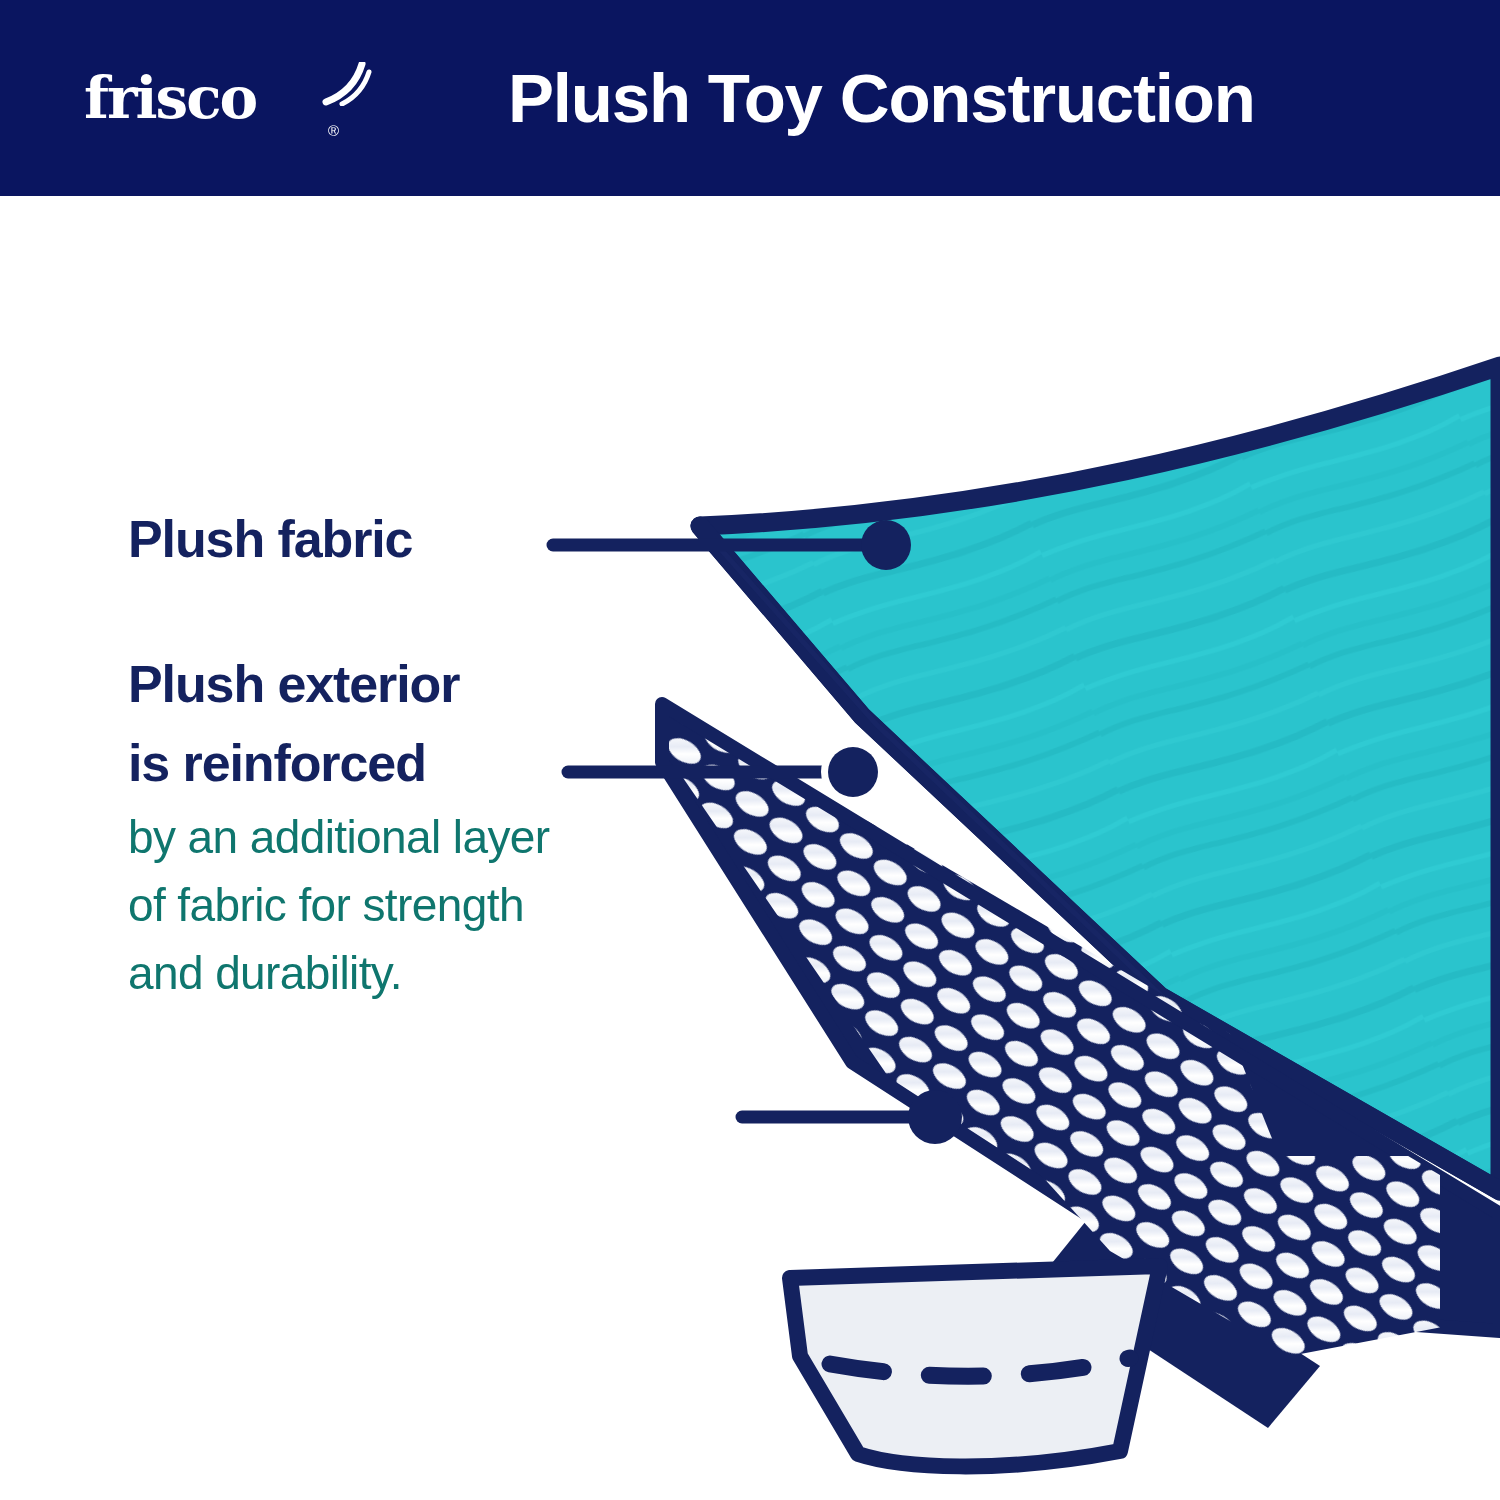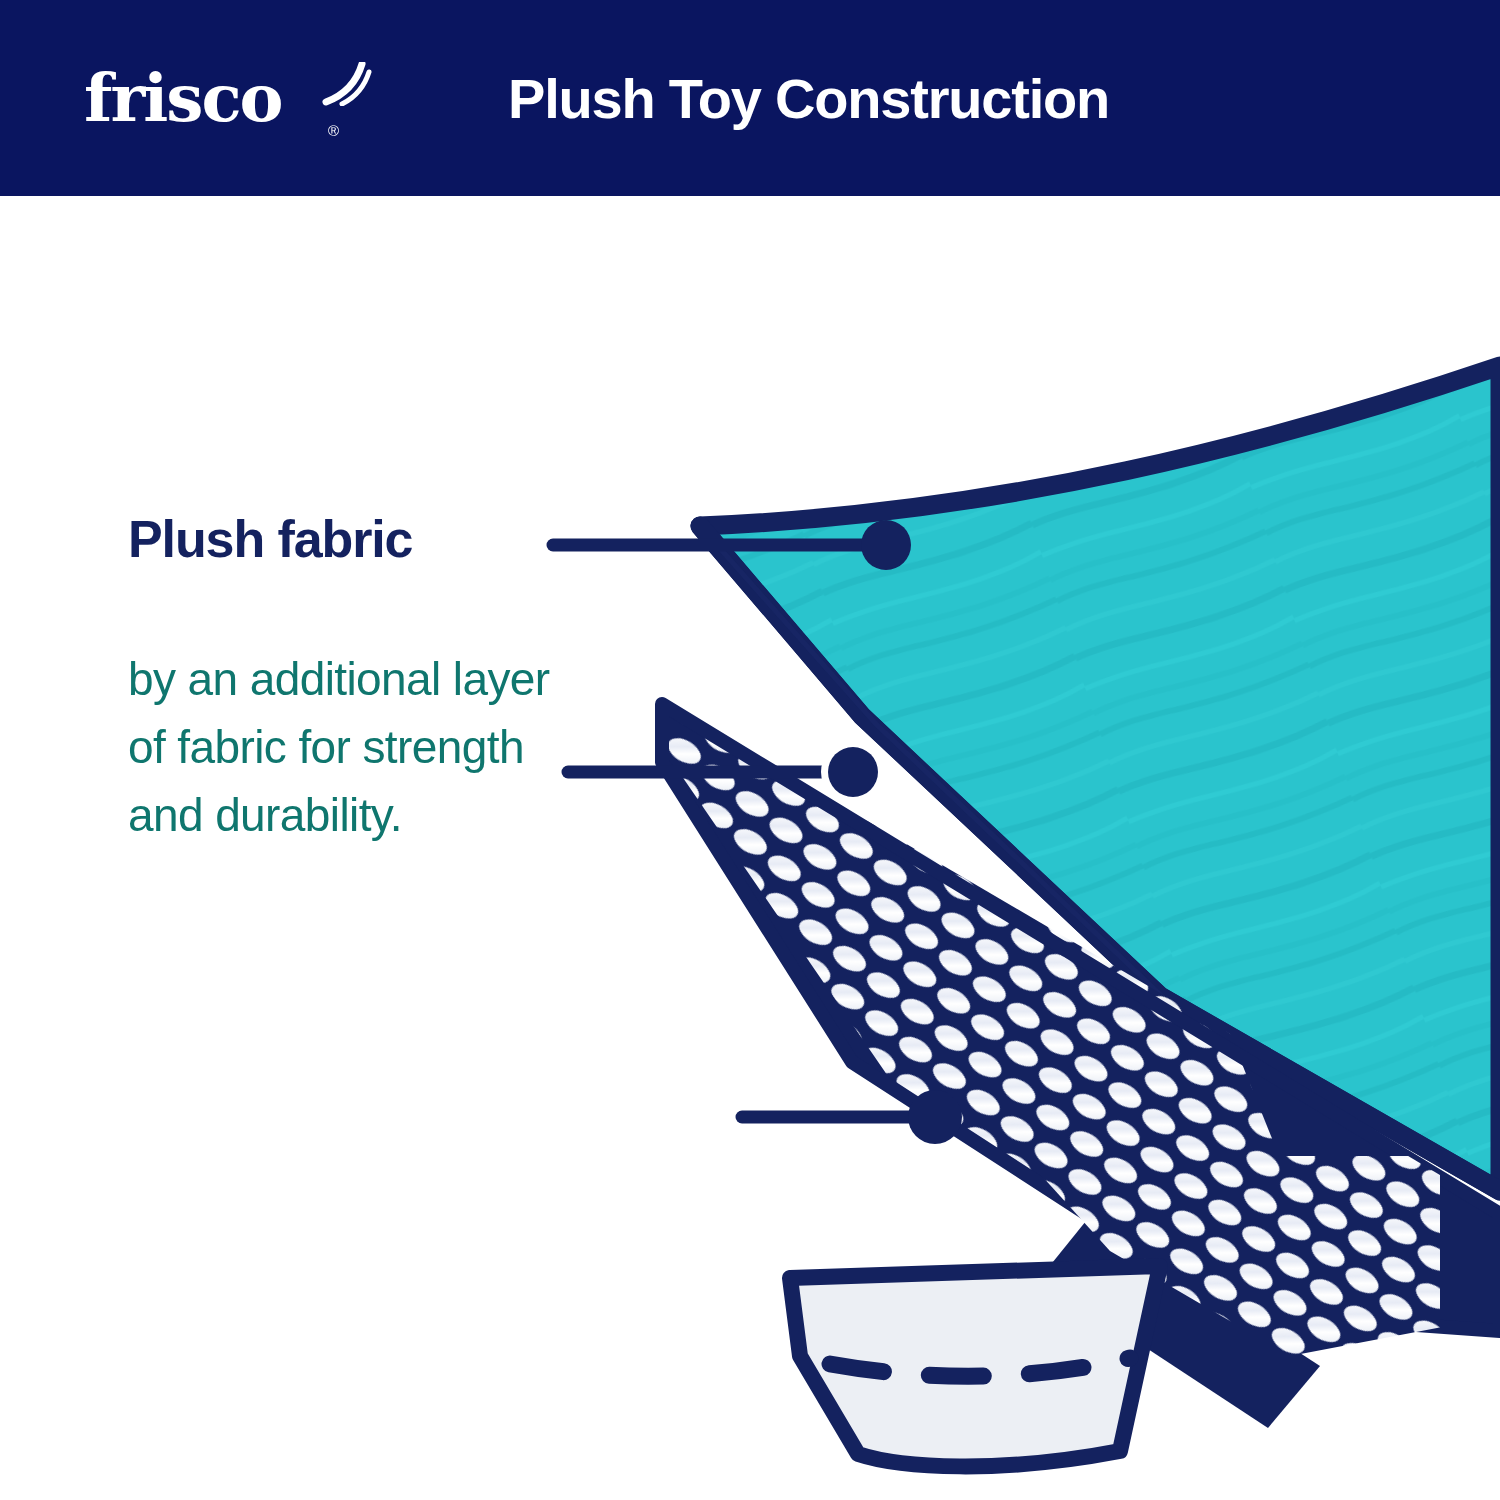--- a/index.html
+++ b/index.html
@@ -31,21 +31,21 @@
   }
   #brand-logo {
     position: absolute;
     left: 84px;
     top: 44px;
     width: 300px;
     height: 108px;
   }
   #brand-logo .wordmark {
     font-family: "DejaVu Serif", serif;
-    font-size: 66px;
+    font-size: 58px;
     font-weight: 700;
     color: #ffffff;
     letter-spacing: -2px;
     line-height: 108px;
   }
   #brand-logo .swoosh {
     position: absolute;
     left: 238px;
     top: 18px;
     width: 54px;
@@ -60,21 +60,21 @@
     color: #ffffff;
   }
   #header-title {
     position: absolute;
     left: 508px;
     top: 0;
     height: 196px;
     display: flex;
     align-items: center;
     font-family: "Liberation Sans", sans-serif;
-    font-size: 56px;
+    font-size: 69px;
     font-weight: 700;
     color: #ffffff;
     letter-spacing: -1.2px;
     white-space: nowrap;
   }
 
   
   #illustration {
     position: absolute;
     left: 0;
@@ -244,19 +244,21 @@
         <circle cx="935" cy="921" r="27" fill="#14225f"></circle>
       </g>
     </g>
   </svg>
 
   <div class="label-block" id="label-plush-fabric">
     <p class="label-head">Plush fabric</p>
   </div>
 
   <div class="label-block" id="label-plush-exterior">
+    <p class="label-head">Plush exterior
+is reinforced</p>
     <p class="label-body">by an additional layer
 of fabric for strength
 and durability.</p>
   </div>
 
 
 </div>
 
 </body></html>

